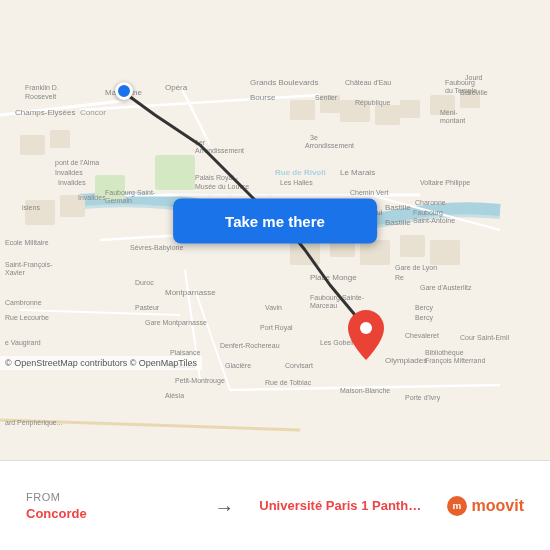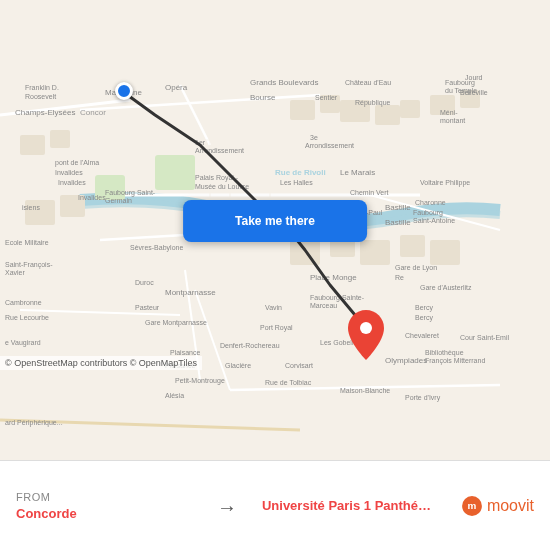--- a/index.html
+++ b/index.html
@@ -21,21 +21,21 @@
     #take-me-there-btn {
       position: absolute;
       left: 50%;
       top: 48%;
       transform: translate(-50%, -50%);
       background: #1a73e8;
       color: white;
       border: none;
       border-radius: 8px;
       padding: 14px 52px;
-      font-size: 12px;
+      font-size: 15px;
       font-weight: bold;
       cursor: pointer;
       white-space: nowrap;
       box-shadow: 0 2px 8px rgba(0,0,0,0.3);
     }
 
     #origin-pin {
       position: absolute;
       left: 115px;
       top: 82px;
@@ -46,21 +46,21 @@
       border: 3px solid white;
       box-shadow: 0 1px 4px rgba(0,0,0,0.4);
     }
 
     #bottom-bar {
       width: 550px;
       height: 90px;
       background: white;
       display: flex;
       align-items: center;
-      padding: 0 16px;
+      padding: 0 26px;
       gap: 15px;
       border-top: 1px solid #ddd;
     }
 
     .station-block {
       display: flex;
       flex-direction: column;
       justify-content: center;
       flex: 1;
       min-width: 0;
@@ -93,21 +93,21 @@
     .moovit-logo {
       display: flex;
       align-items: center;
       gap: 4px;
       margin-left: 8px;
       flex-shrink: 0;
     }
 
     .moovit-text {
       font-size: 16px;
-      font-weight: normal;
+      font-weight: bold;
       color: #e8612c;
       text-align: center;
     }
 
     .moovit-icon {
       width: 22px;
       height: 22px;
     }
 
     #copyright {

